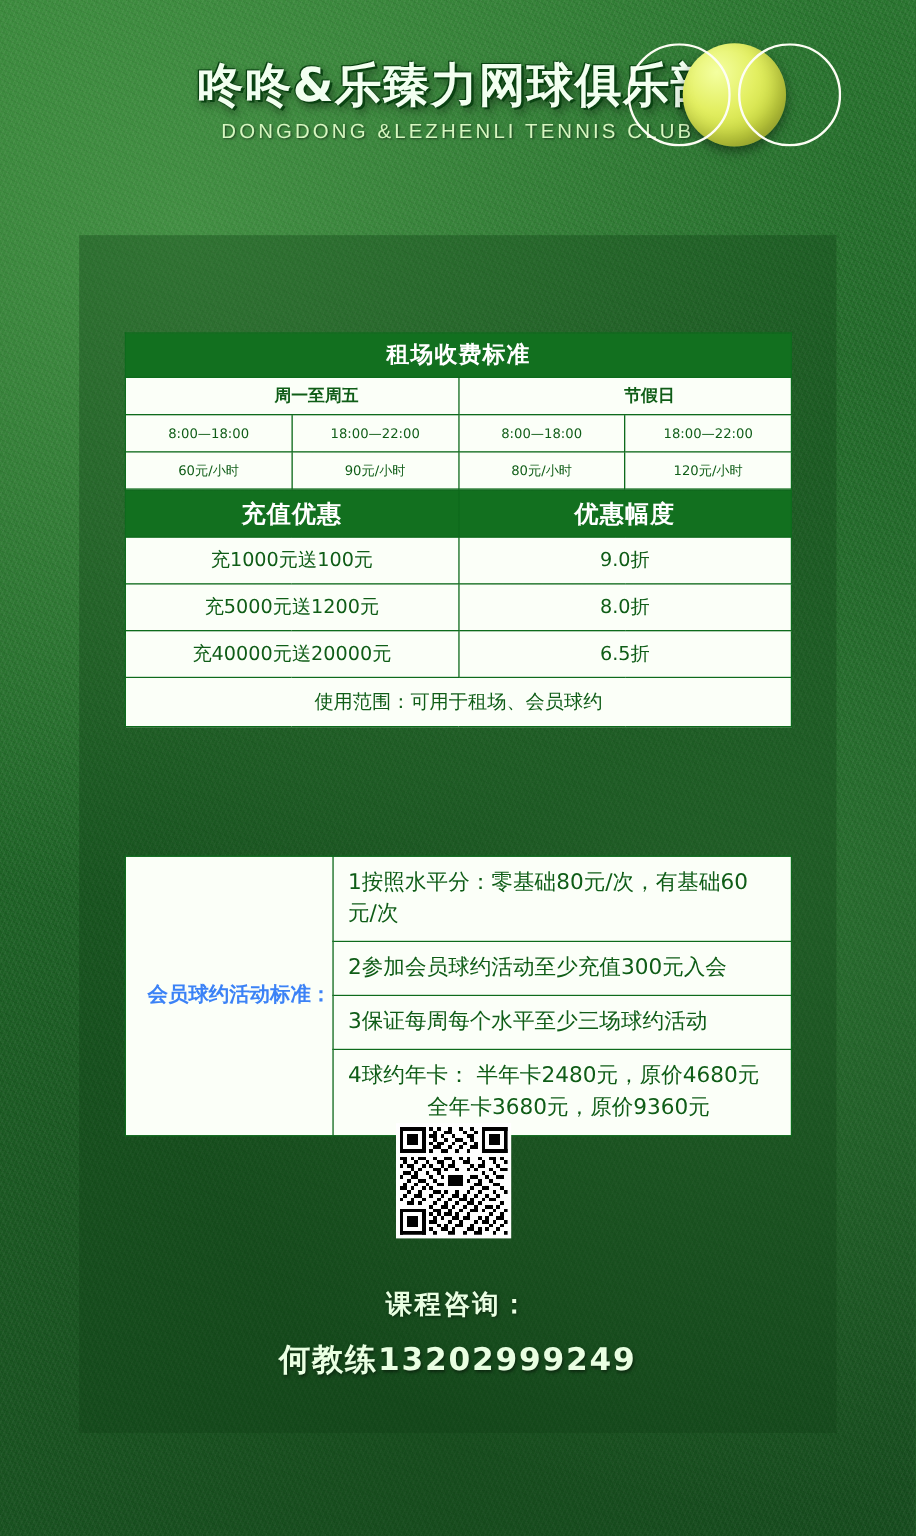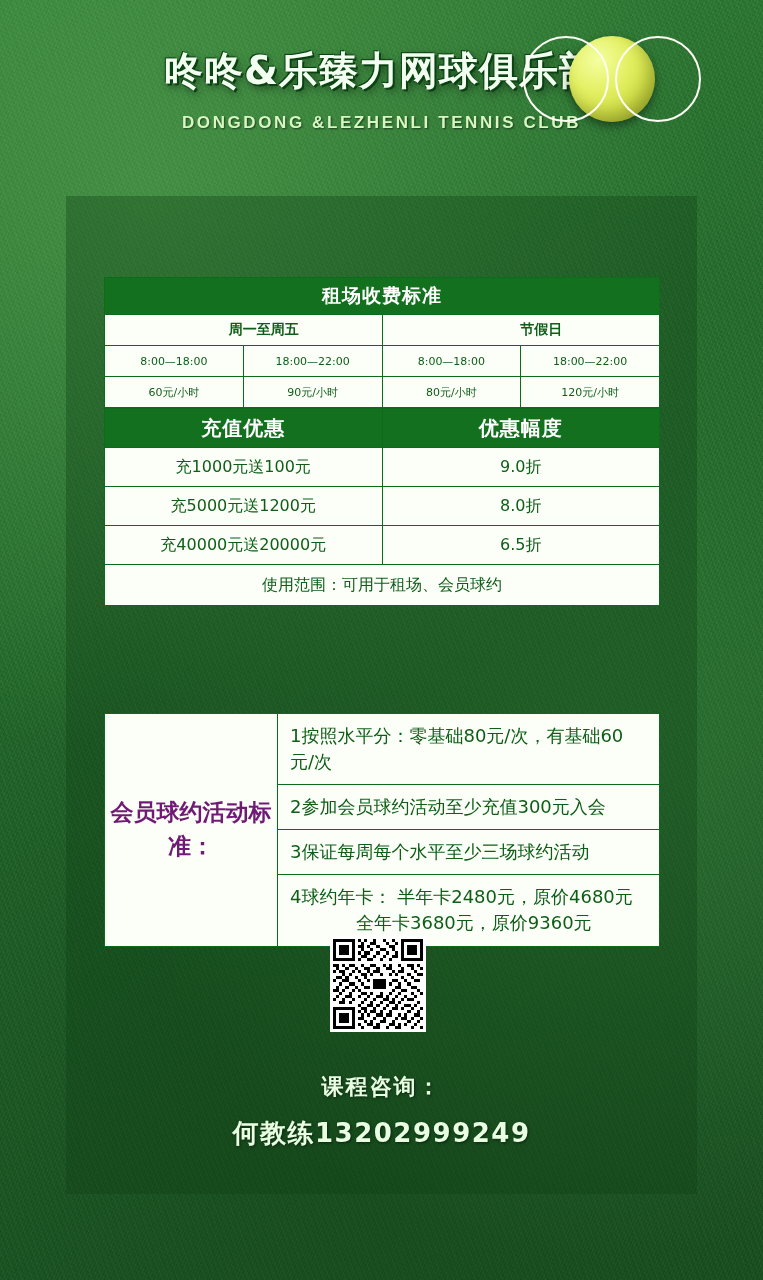--- a/index.html
+++ b/index.html
@@ -54,24 +54,24 @@
     font-weight: bold;
     letter-spacing: 1px;
     color: #f2fff0;
     text-shadow:
       0 0 2px #093c10,
       2px 2px 0 #0b4413,
       -1px -1px 0 #0b4413,
       3px 4px 8px rgba(0,0,0,0.5);
   }
   .title-en {
-    margin-top: 15px;
+    margin-top: 2px;
     font-size: 17px;
     letter-spacing: 2.6px;
-    font-weight: bold;
+    font-weight: normal;
     color: #d6f7c0;
     text-shadow: 1px 1px 2px rgba(0,0,0,0.55);
   }
   .ball {
     position: absolute;
     right: 108px;
     top: -8px;
     width: 86px;
     height: 86px;
     border-radius: 50%;
@@ -159,26 +159,27 @@
     position: absolute;
     left: 104px;
     top: 713px;
     width: 556px;
   }
   .member table {
     width: 556px;
   }
   .m-left {
     background: #fbfff8;
-    color: #701a75;
-    font-size: 23px;
+    color: #3b82f6;
+    font-size: 17px;
     font-weight: bold;
     width: 170px;
     line-height: 1.45;
     vertical-align: middle;
+    text-align: right;
   }
   .m-right {
     background: #fbfff8;
     color: #0f5d17;
     font-size: 18px;
     text-align: left;
     padding: 9px 12px;
     line-height: 1.45;
   }
   .m-right .ind {

